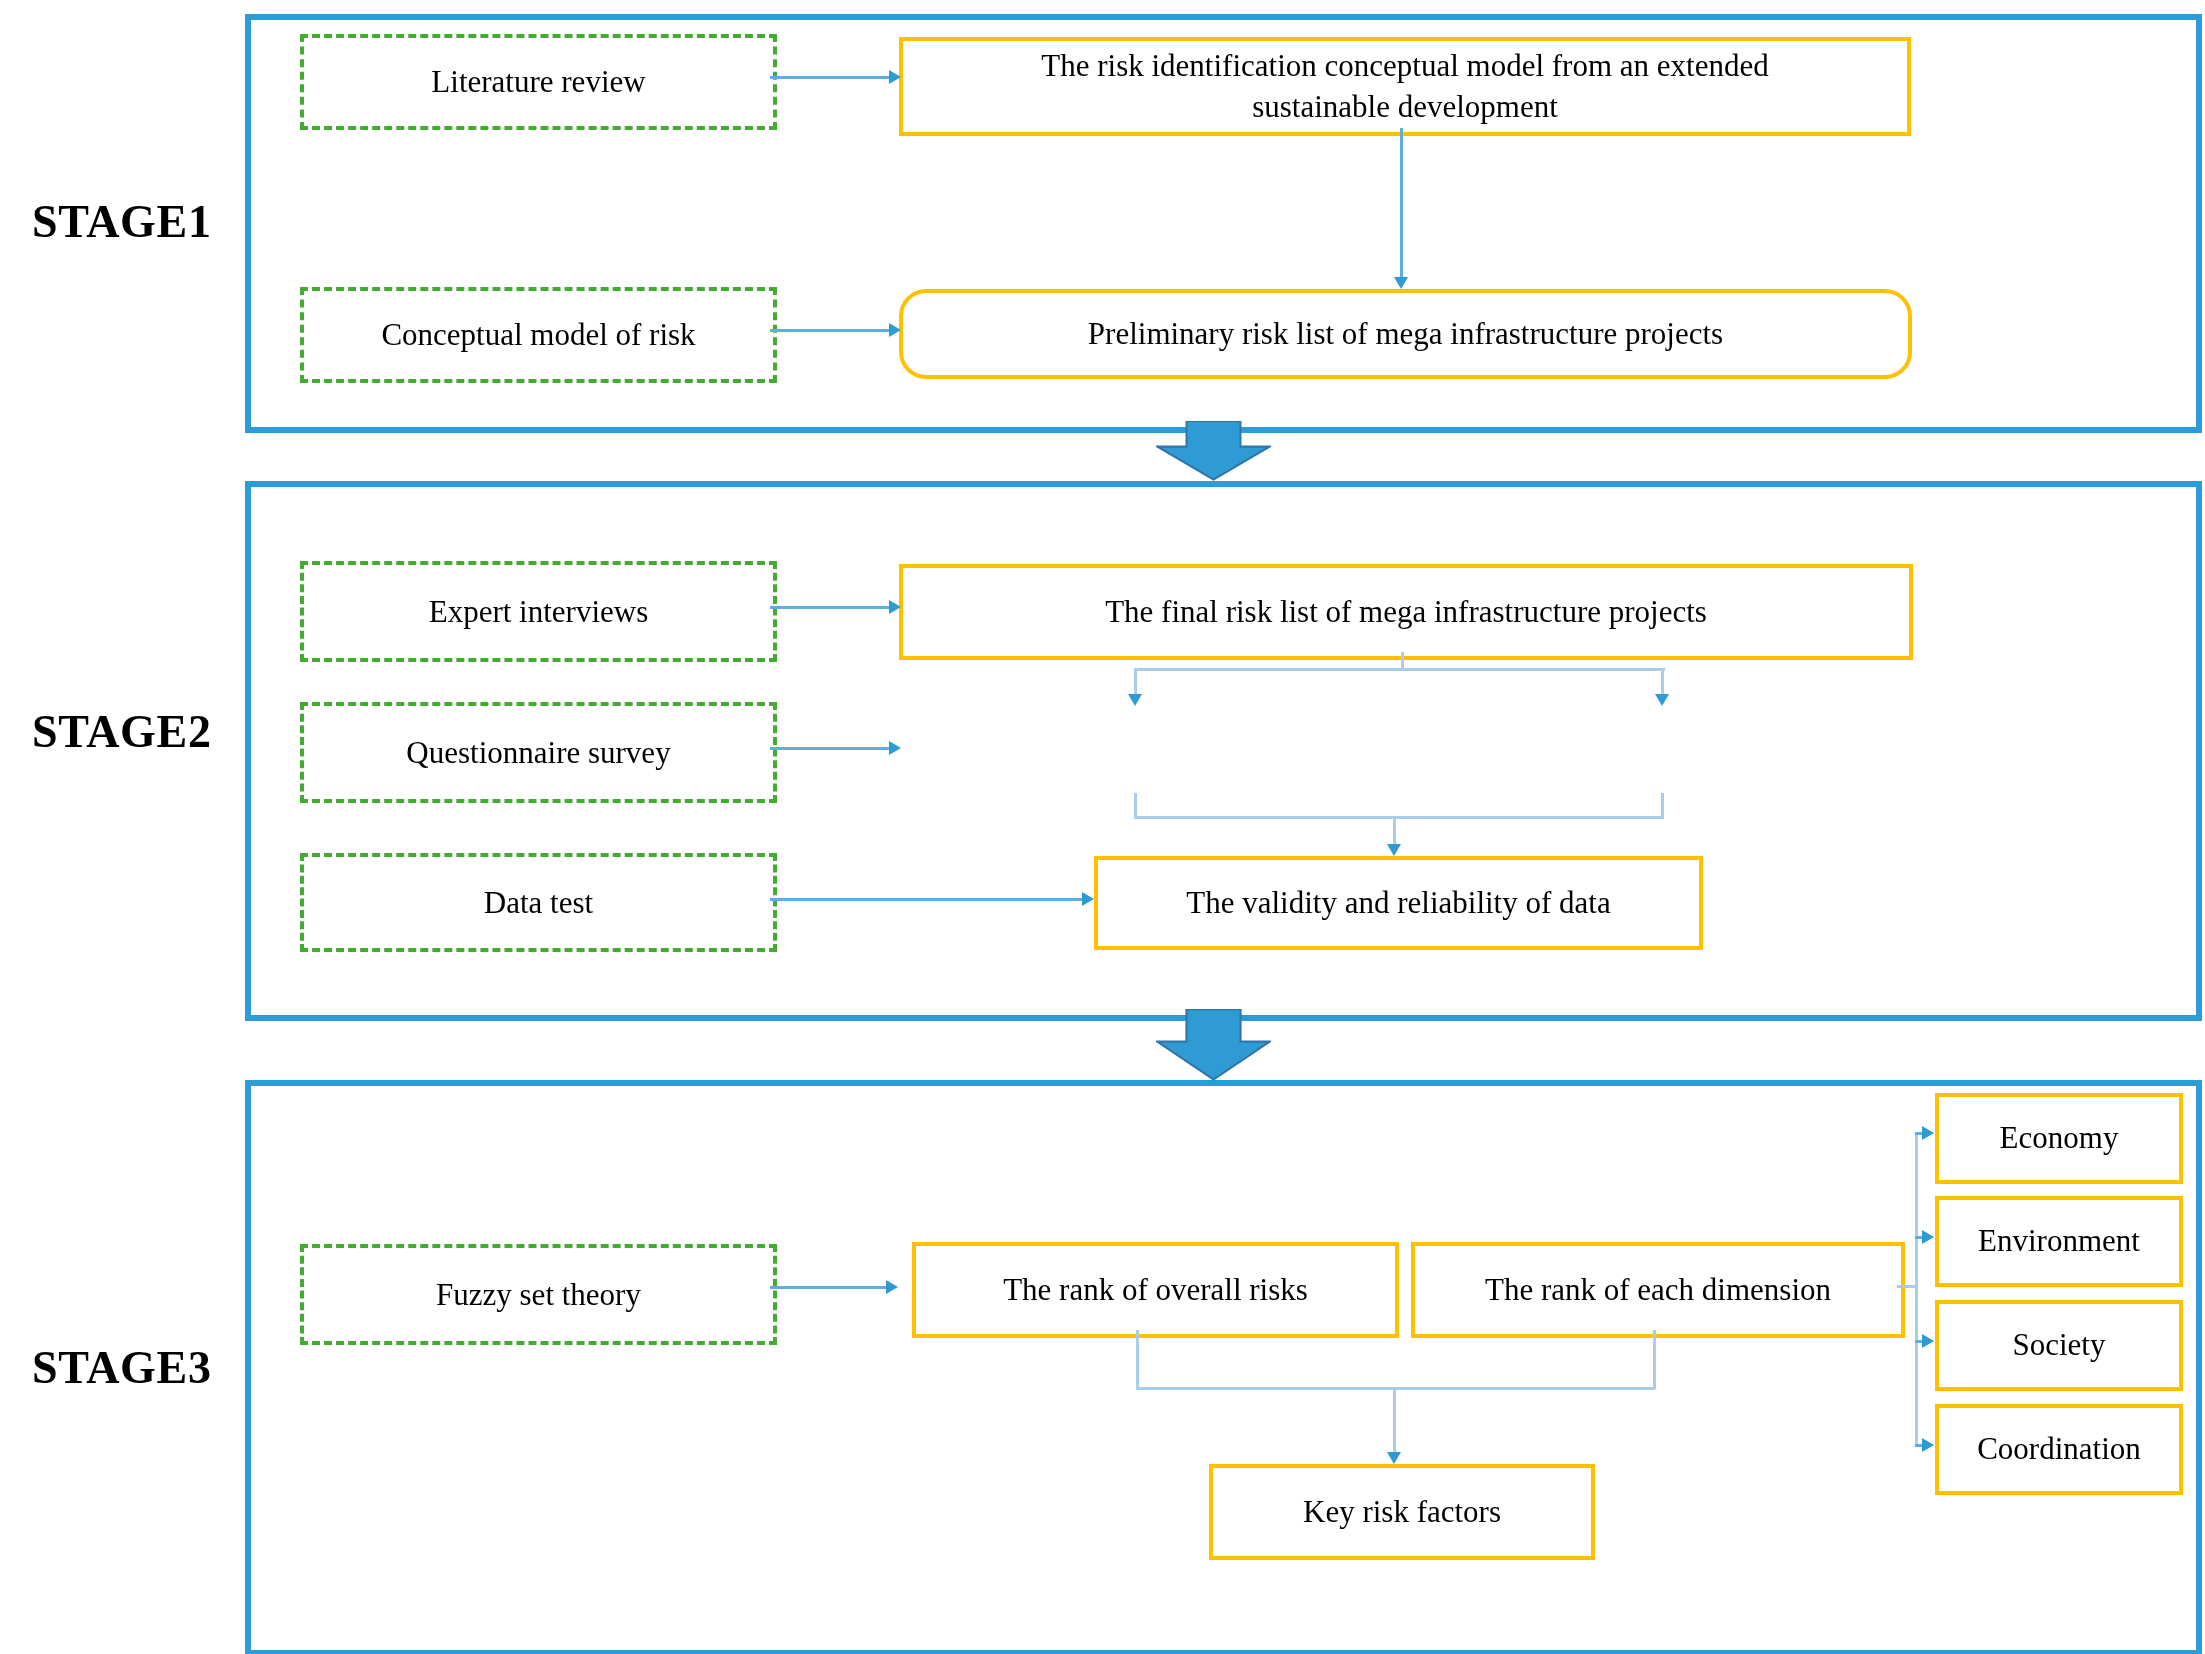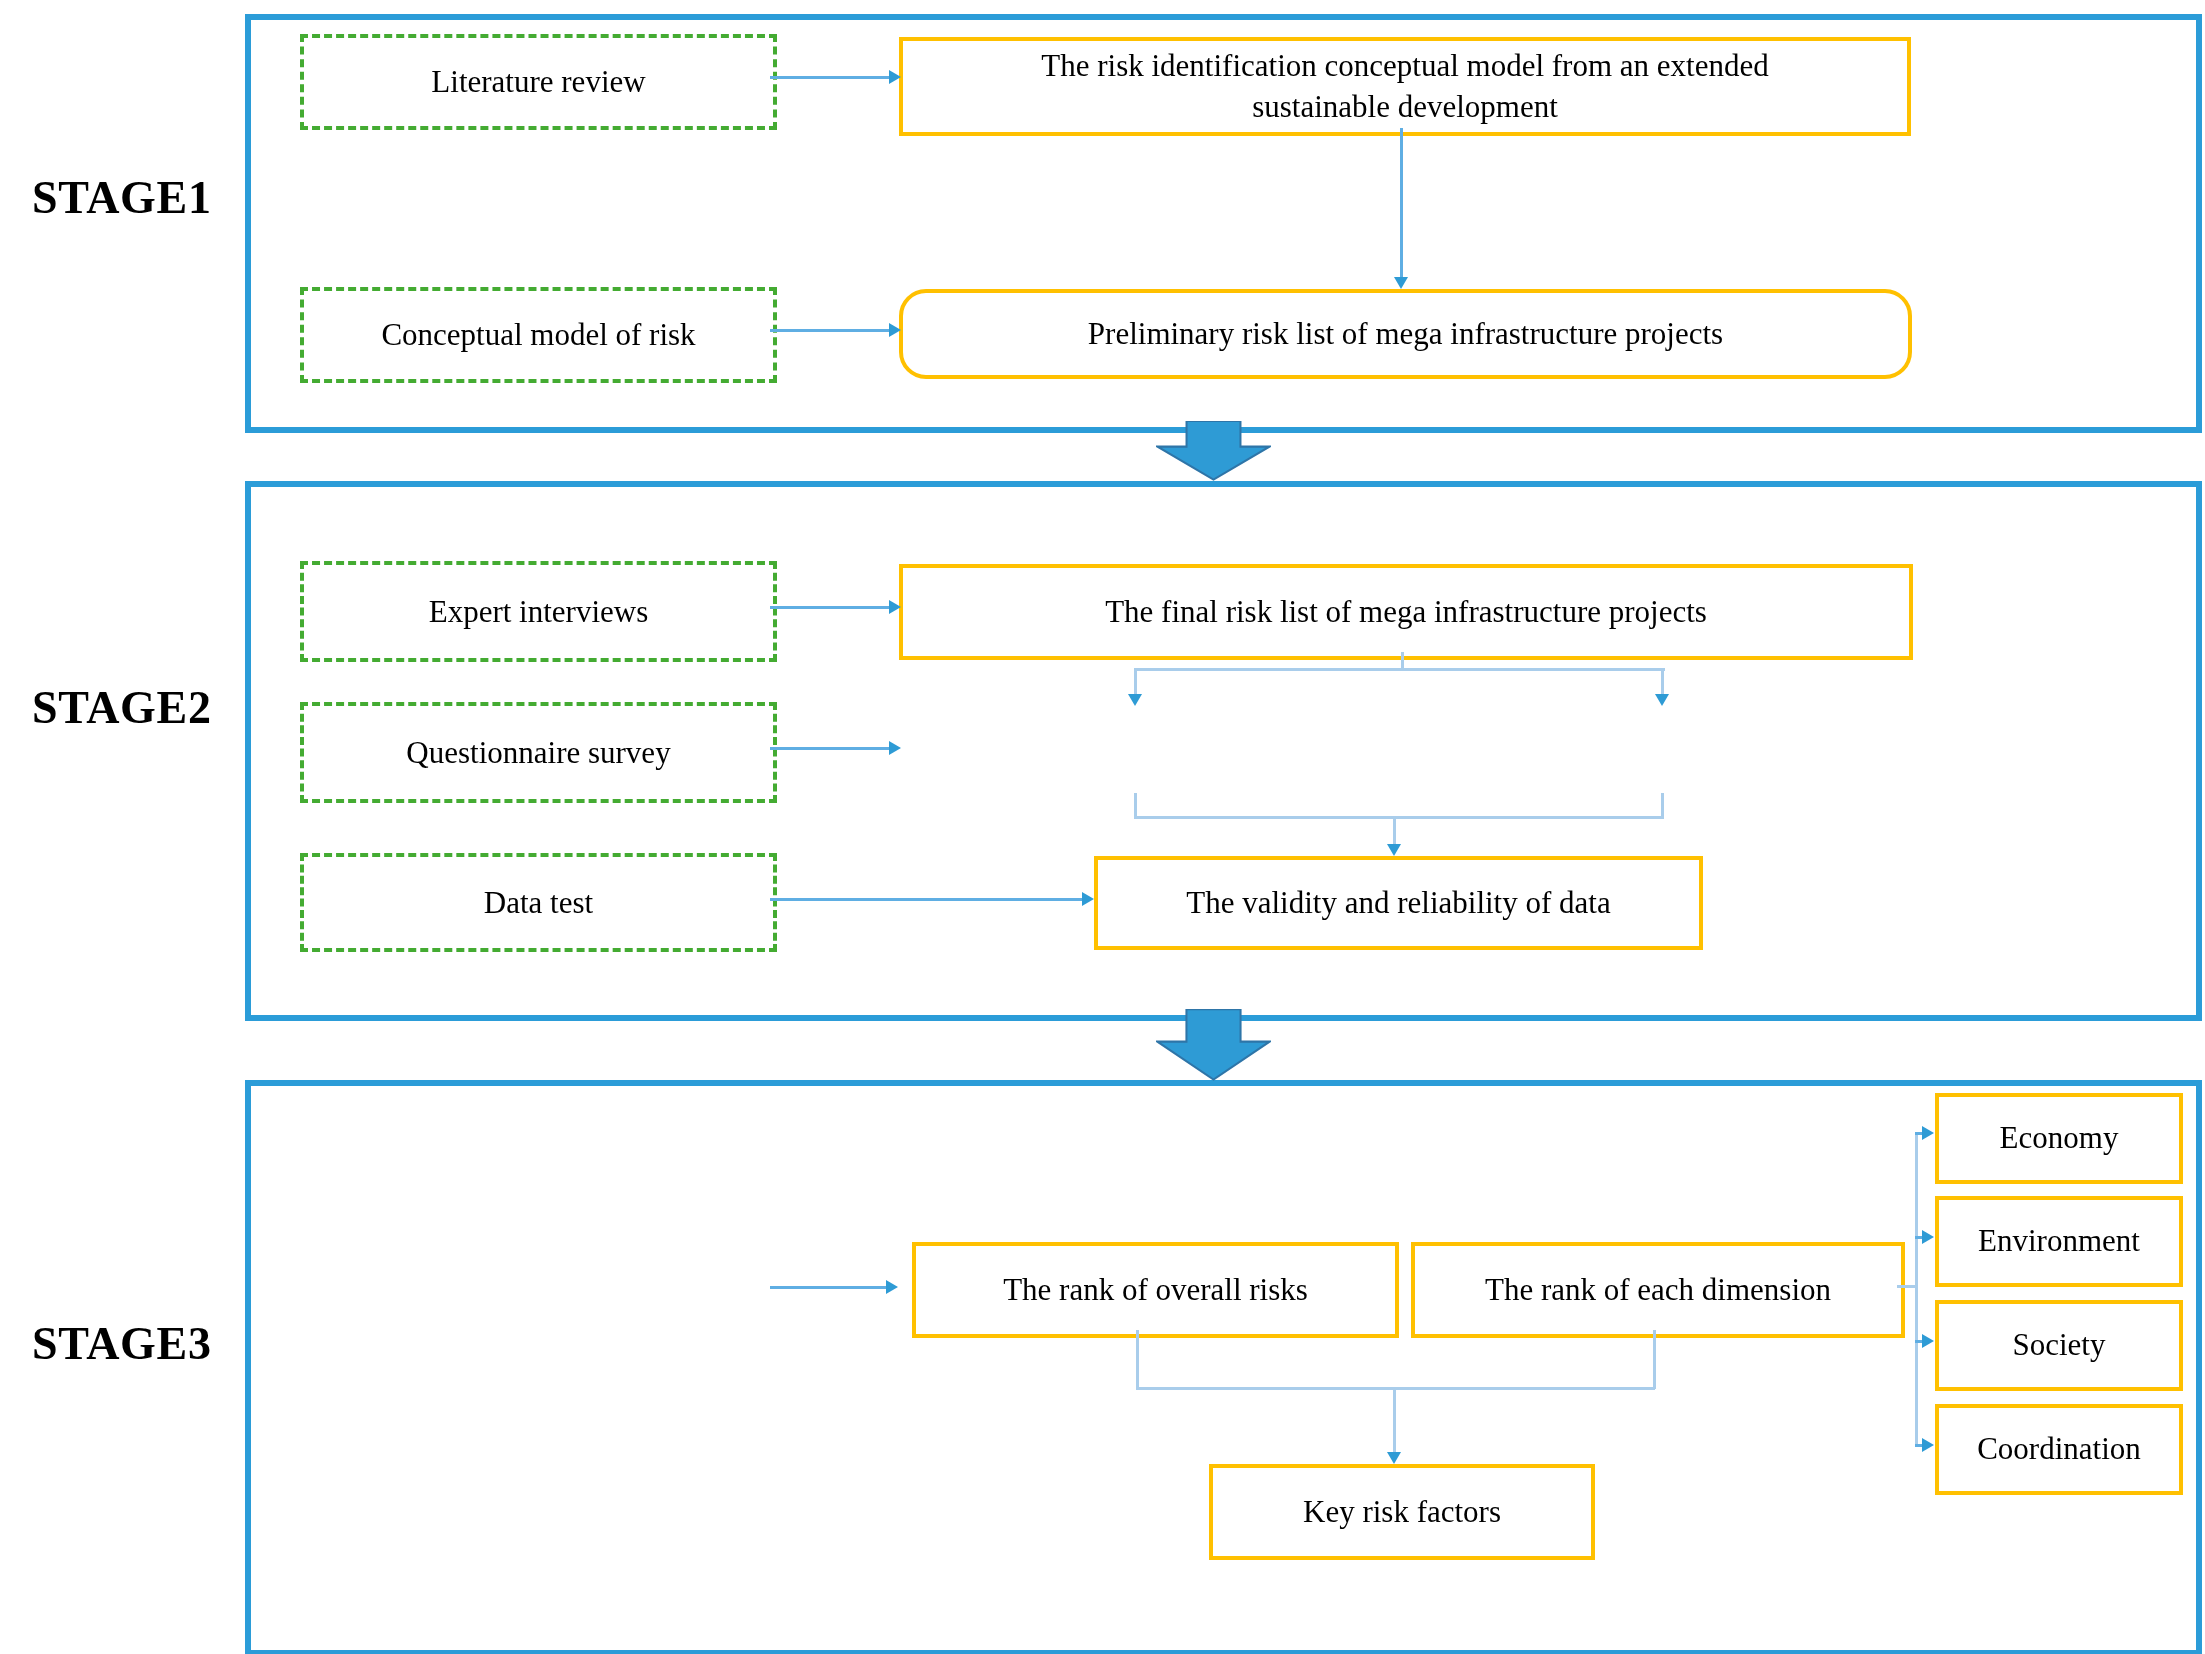--- a/index.html
+++ b/index.html
@@ -1,20 +1,20 @@
 <!DOCTYPE html>
 <html style="font-size:10.8px"><head>
 <meta charset="utf-8">
 <style>
   html,body{margin:0;padding:0;background:#ffffff;}
   #canvas{position:relative;width:2205px;height:1655px;background:#ffffff;overflow:hidden;
           font-family:"Liberation Serif","DejaVu Serif",serif;color:#000;}
   .container{position:absolute;border:6px solid #2B9CD8;background:transparent;}
   .stage-label{position:absolute;width:230px;left:6.8px;text-align:center;
-               font-size:46px;font-weight:bold;letter-spacing:0.7px;}
+               font-size:46px;font-weight:bold;letter-spacing:0.7px;margin-top:24px;}
   .ybox{position:absolute;border:4.7px solid #FFC000;background:#fff;display:flex;
         align-items:center;justify-content:center;text-align:center;font-size:31px;line-height:1.32;}
   .gbox{position:absolute;border:4.7px dashed #44AB32;background:#fff;display:flex;
         align-items:center;justify-content:center;text-align:center;font-size:31px;}
   .conn{position:absolute;background:#A9CDEB;}
   .conn.bright{background:#5FAEE3;}
   .ahead{position:absolute;width:0;height:0;border-style:solid;}
   .ahead.right{border-width:7.4px 0 7.4px 12px;border-color:transparent transparent transparent #2E9BD5;}
   .ahead.down{border-width:12px 7.4px 0 7.4px;border-color:#2E9BD5 transparent transparent transparent;}
   .blockarrow{position:absolute;}
@@ -74,20 +74,21 @@
 
   <div class="conn" style="left:1134px;top:793px;width:2.7px;height:26px;"></div>
   <div class="conn" style="left:1661px;top:793px;width:2.7px;height:26px;"></div>
   <div class="conn" style="left:1134px;top:816px;width:529px;height:2.7px;"></div>
   <div class="conn" style="left:1393px;top:816px;width:2.7px;height:28px;"></div>
   <div class="ahead down" style="left:1387px;top:844px;"></div>
 
   <div class="conn bright" style="left:770px;top:898px;width:312px;height:2.7px;"></div>
   <div class="ahead right" style="left:1082px;top:892px;"></div>
 
+  <div class="gbox" style="left:300px;top:1244px;width:469px;height:93px;">Fuzzy set theory</div>
   <div class="ybox" style="left:898px;top:1242px;width:479px;height:88px;margin-left:14px;">The rank of overall risks</div>
   <div class="ybox" style="left:1411px;top:1242px;width:486px;height:88px;">The rank of each dimension</div>
   <div class="ybox" style="left:1935px;top:1196px;width:240px;height:83px;">Environment</div>
   <div class="ybox" style="left:1935px;top:1093px;width:240px;height:83px;">Economy</div>
   <div class="ybox" style="left:1935px;top:1300px;width:240px;height:83px;">Society</div>
   <div class="ybox" style="left:1935px;top:1404px;width:240px;height:83px;">Coordination</div>
   <div class="ybox" style="left:1209px;top:1464px;width:378px;height:88px;">Key risk factors</div>
 
   <div class="conn bright" style="left:770px;top:1286px;width:116px;height:2.7px;"></div>
   <div class="ahead right" style="left:886px;top:1280px;"></div>

